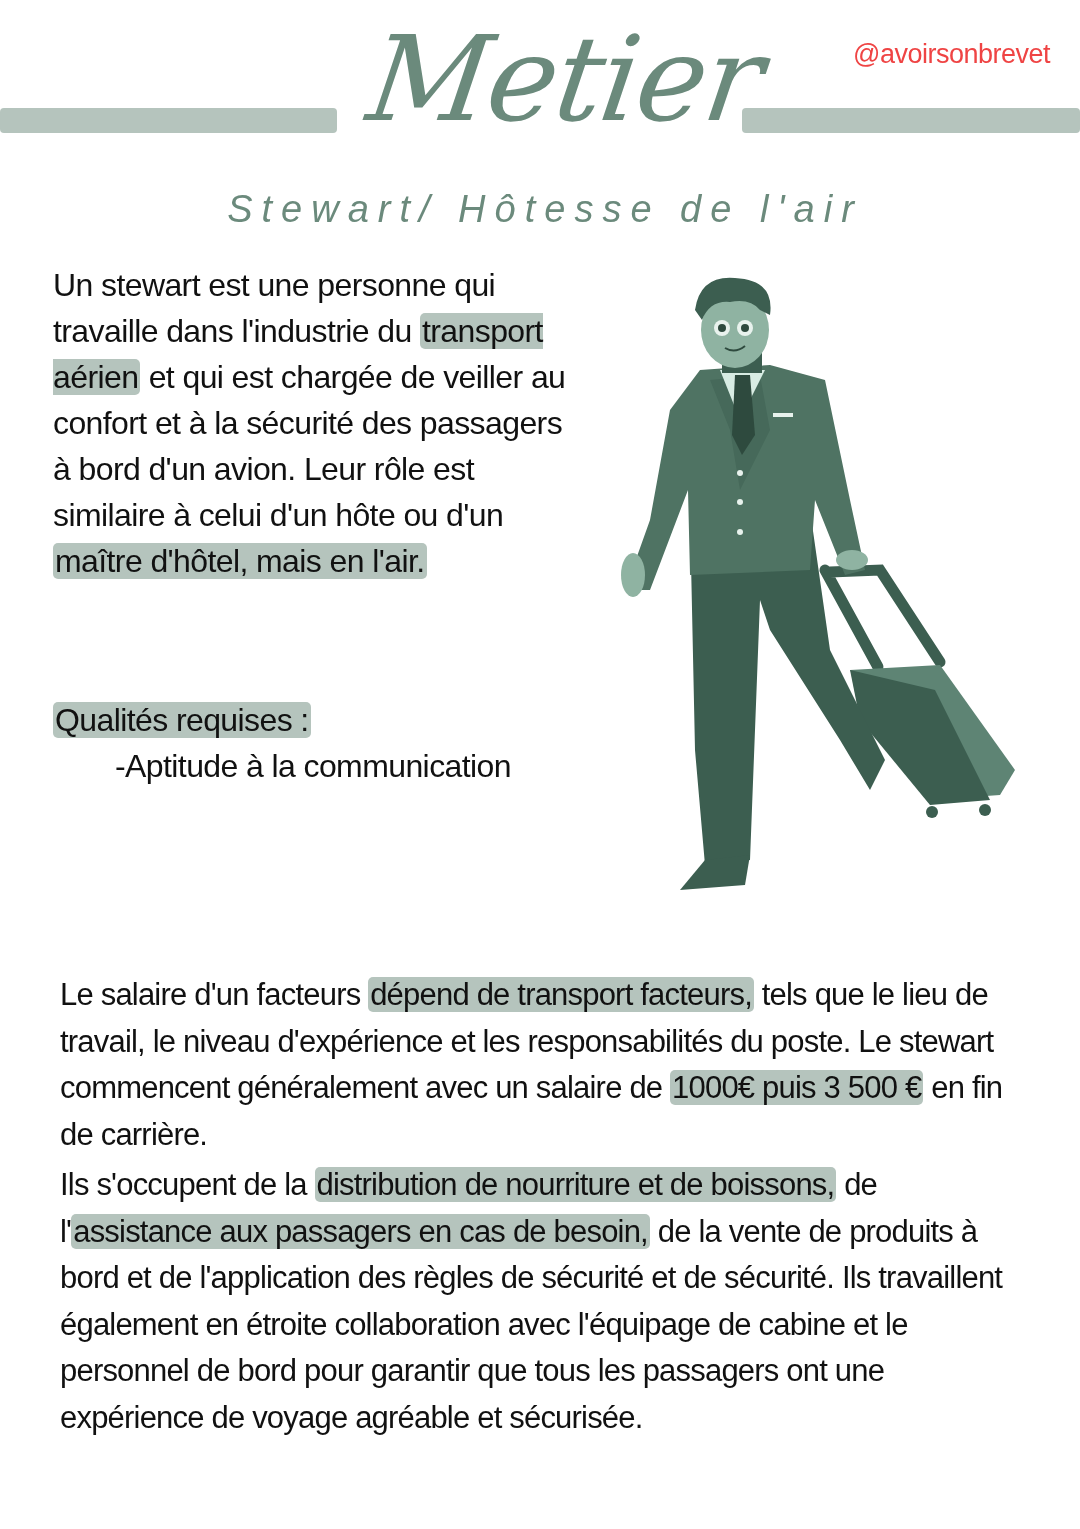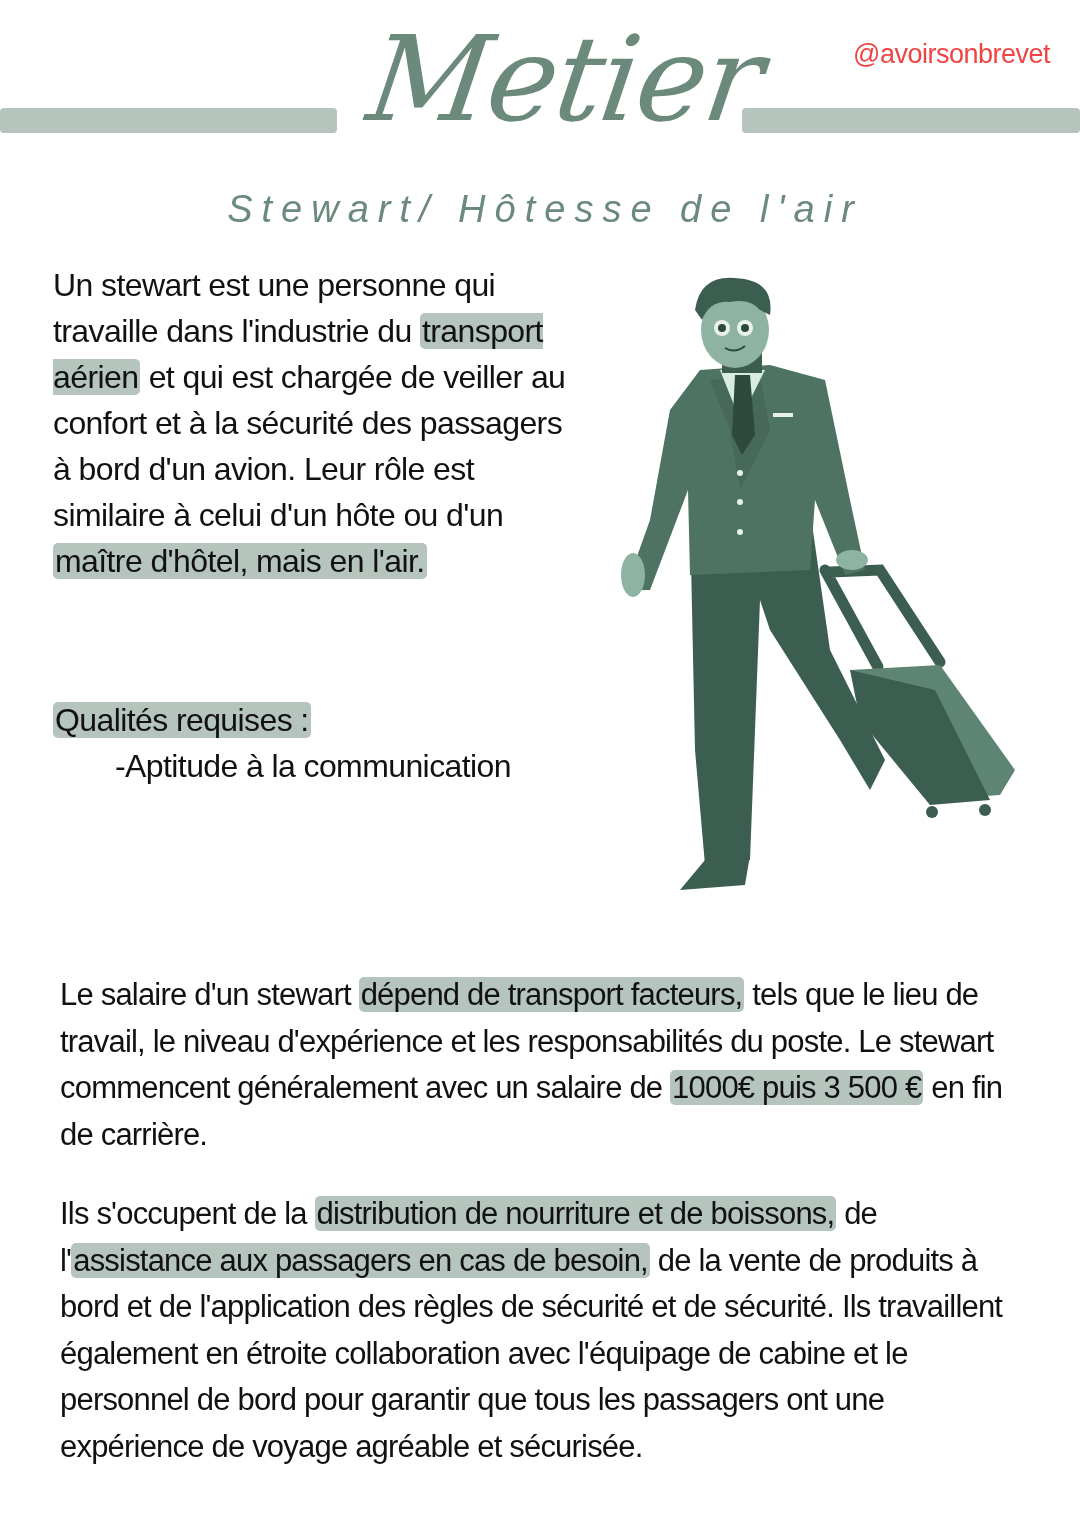--- a/index.html
+++ b/index.html
@@ -19,21 +19,21 @@
   .intro { position: absolute; left: 53px; top: 262px; width: 520px; font-size: 32px;
            line-height: 46px; letter-spacing: -0.6px; }
   .hl { background: #b5c4bd; border-radius: 5px; padding: 0 2px; }
   .qual { position: absolute; left: 53px; top: 676px; width: 520px; font-size: 32px;
           line-height: 46px; letter-spacing: -0.6px; margin-top: 21px; }
   .qual .item { display: block; text-align: center; }
   .qual .item.indent { padding-left: 8px; }
   .para { position: absolute; left: 60px; width: 960px; font-size: 31px;
           line-height: 46.5px; letter-spacing: -0.8px; }
   .para1 { top: 972px; }
-  .para2 { top: 1162px; margin-top: 29px; }
+  .para2 { top: 1162px; }
   .figure { position: absolute; left: 610px; top: 270px; width: 420px; height: 630px; }
 </style>
 </head>
 <body>
 
 <div class="bar left"></div>
 <div class="bar right"></div>
 <div class="title">Metier</div>
 <div class="handle">@avoirsonbrevet</div>
 <div class="subtitle">Stewart/ Hôtesse de l'air</div>
@@ -80,18 +80,18 @@
     <path d="M85 40 Q90 5 125 8 Q165 10 160 45 L150 40 Q140 28 120 32 Q100 30 92 50 Z" fill="#3c5e50"></path>
     <circle cx="112" cy="58" r="8" fill="#e8f2ed"></circle>
       <circle cx="112" cy="58" r="4" fill="#2e4a3e"></circle>
     <circle cx="135" cy="58" r="8" fill="#e8f2ed"></circle>
       <circle cx="135" cy="58" r="4" fill="#2e4a3e"></circle>
     <path d="M115 78 Q125 84 135 76" stroke="#2e4a3e" stroke-width="2" fill="none"></path>
   </svg>
 </div>
 
 <div class="para para1">
-  <span>Le salaire d'un stewart </span><span class="hl">dépend de transport facteurs,</span><span> tels que le lieu de travail, le niveau d'expérience et les responsabilités du poste. Le stewart commencent généralement avec un salaire de </span><span class="hl">1000€ puis 3 500 €</span><span> en fin de carrière.</span>
+  <span>Le salaire d'un facteurs </span><span class="hl">dépend de transport facteurs,</span><span> tels que le lieu de travail, le niveau d'expérience et les responsabilités du poste. Le stewart commencent généralement avec un salaire de </span><span class="hl">1000€ puis 3 500 €</span><span> en fin de carrière.</span>
 </div>
 
 <div class="para para2">
   <span>Ils s'occupent de la </span><span class="hl">distribution de nourriture et de boissons,</span><span> de l'</span><span class="hl">assistance aux passagers en cas de besoin,</span><span> de la vente de produits à bord et de l'application des règles de sécurité et de sécurité. Ils travaillent également en étroite collaboration avec l'équipage de cabine et le personnel de bord pour garantir que tous les passagers ont une expérience de voyage agréable et sécurisée.</span>
 </div>
 
 </body></html>

